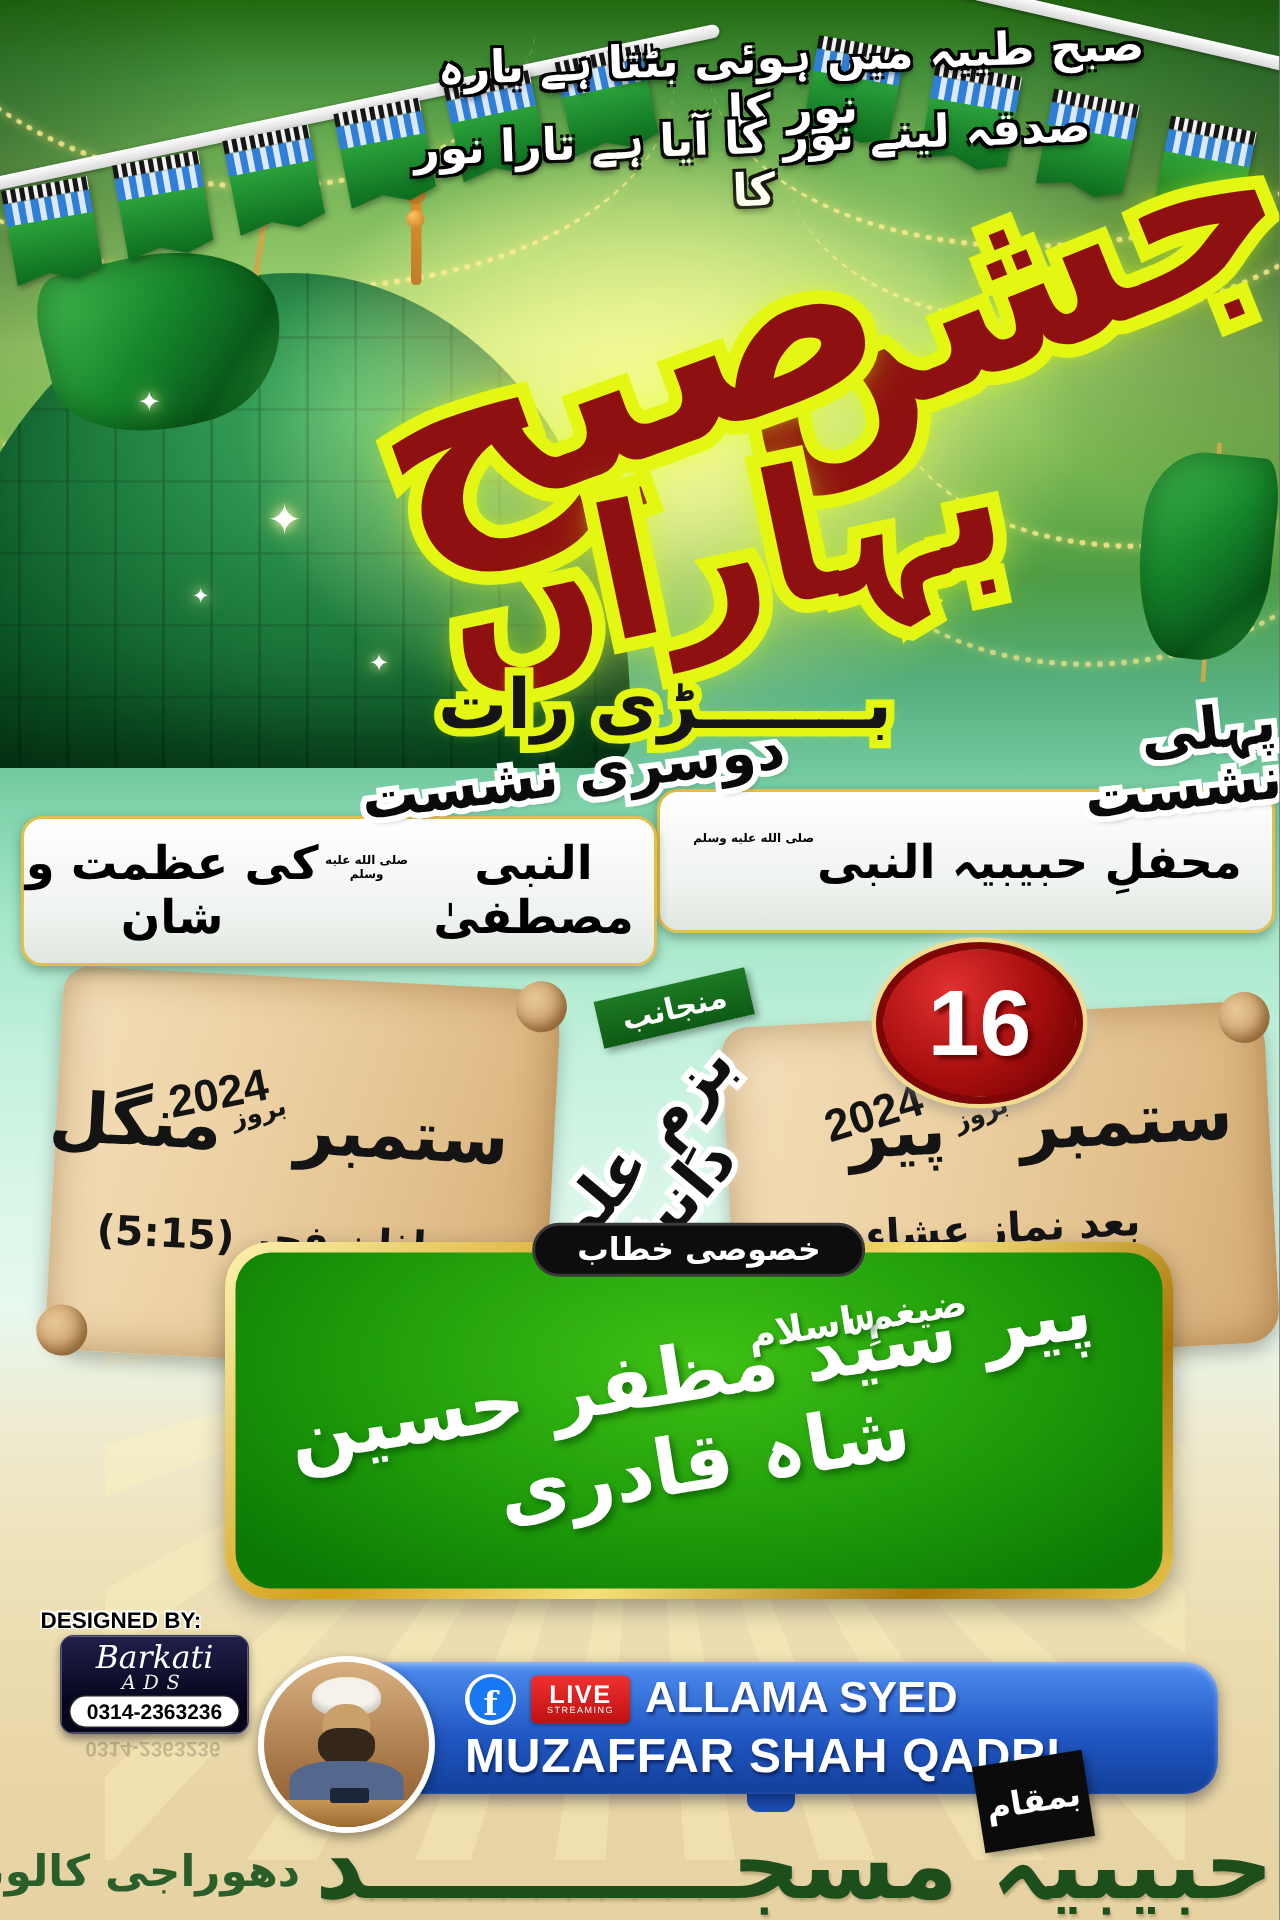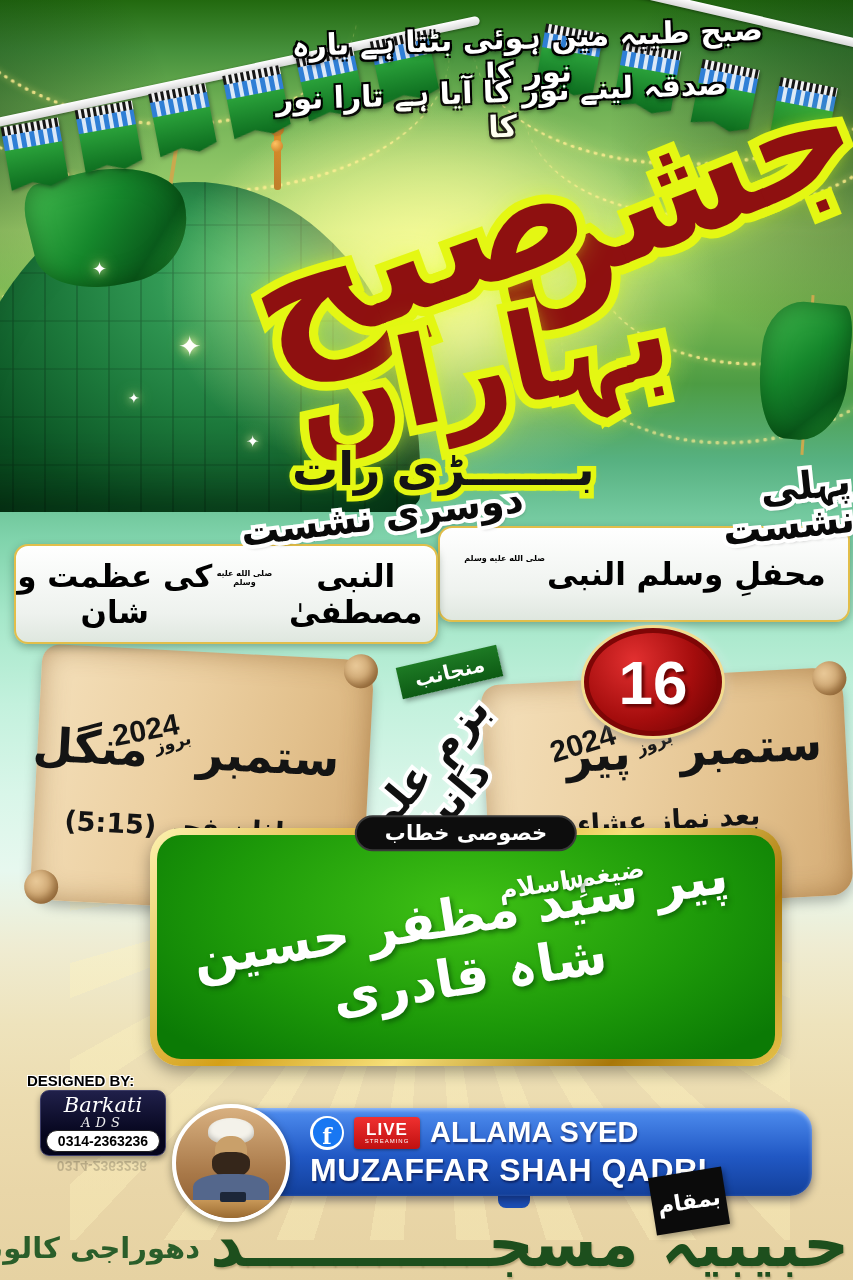--- a/index.html
+++ b/index.html
@@ -279,21 +279,21 @@
   <div class="abs verse verse2">صدقہ لینے نور کا آیا ہے تارا نور کا</div>
 
   <div class="abs glow"></div>
   <div class="cal t1" data-text="جشن">جشن</div>
   <div class="cal t2" data-text="صبح">صبح</div>
   <div class="cal t3" data-text="بہاراں">بہاراں</div>
   <div class="cal subtitle" data-text="بـــــــڑی رات">بـــــــڑی رات</div>
 
   <div class="sess-label lbl1" data-text="پہلی نشست">پہلی نشست</div>
   <div class="sess-box box1">
-    <span>محفلِ وسلم النبی</span>
+    <span>محفلِ حبیبیہ النبی</span>
     <sup class="pbuh">صلى الله عليه وسلم</sup>
   </div>
   <div class="sess-label lbl2" data-text="دوسری نشست">دوسری نشست</div>
   <div class="sess-box box2">
     <span>النبی مصطفیٰ</span>
     <sup class="pbuh">صلى الله عليه وسلم</sup>
     <span>کی عظمت و شان</span>
   </div>
 
   <div class="scroll scrollR">

